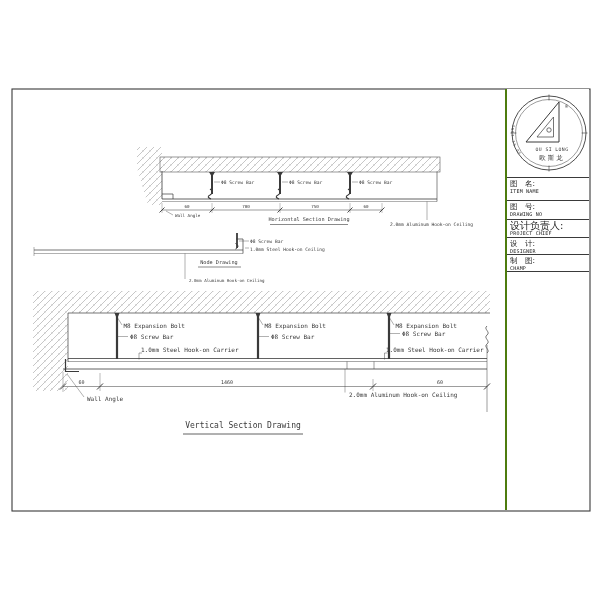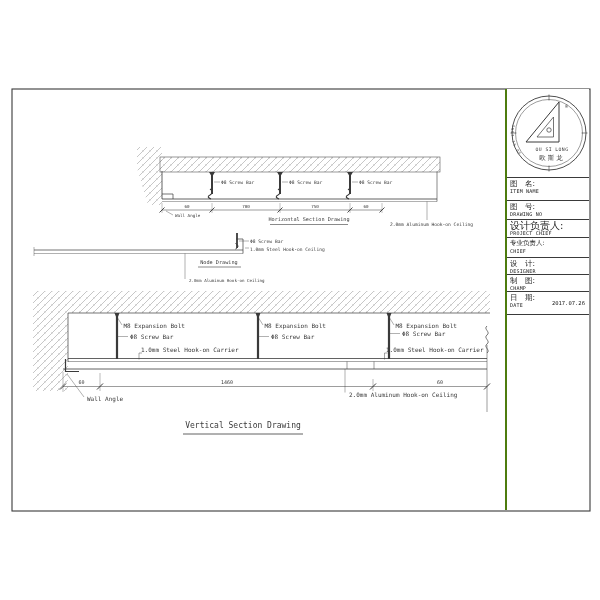--- a/index.html
+++ b/index.html
@@ -210,33 +210,24 @@
     <div class="tb-en">ITEM NAME</div>
   </div>
   <div class="tb-row" style="height:19px">
     <div class="tb-cn">图　号:</div>
     <div class="tb-en">DRAWING NO</div>
   </div>
   <div class="tb-row" style="height:18px">
     <div class="tb-cn" style="font-size:10px">设计负责人:</div>
     <div class="tb-en">PROJECT CHIEF</div>
   </div>
-  <div class="tb-row" style="height:20px">
-    <div class="tb-cn" style="font-size:6.5px">专业负责人:</div>
-    <div class="tb-en">CHIEF</div>
-  </div>
   <div class="tb-row" style="height:17px">
     <div class="tb-cn">设　计:</div>
     <div class="tb-en">DESIGNER</div>
   </div>
   <div class="tb-row" style="height:17px">
     <div class="tb-cn">制　图:</div>
     <div class="tb-en">CHAMP</div>
   </div>
-  <div class="tb-row" style="height:23px">
-    <div class="tb-cn">日　期:</div>
-    <div class="tb-en">DATE</div>
-    <div class="tb-val">2017.07.26</div>
-  </div>
   <div class="tb-empty"></div>
 </div>
 
 </div>
 
 </body></html>

